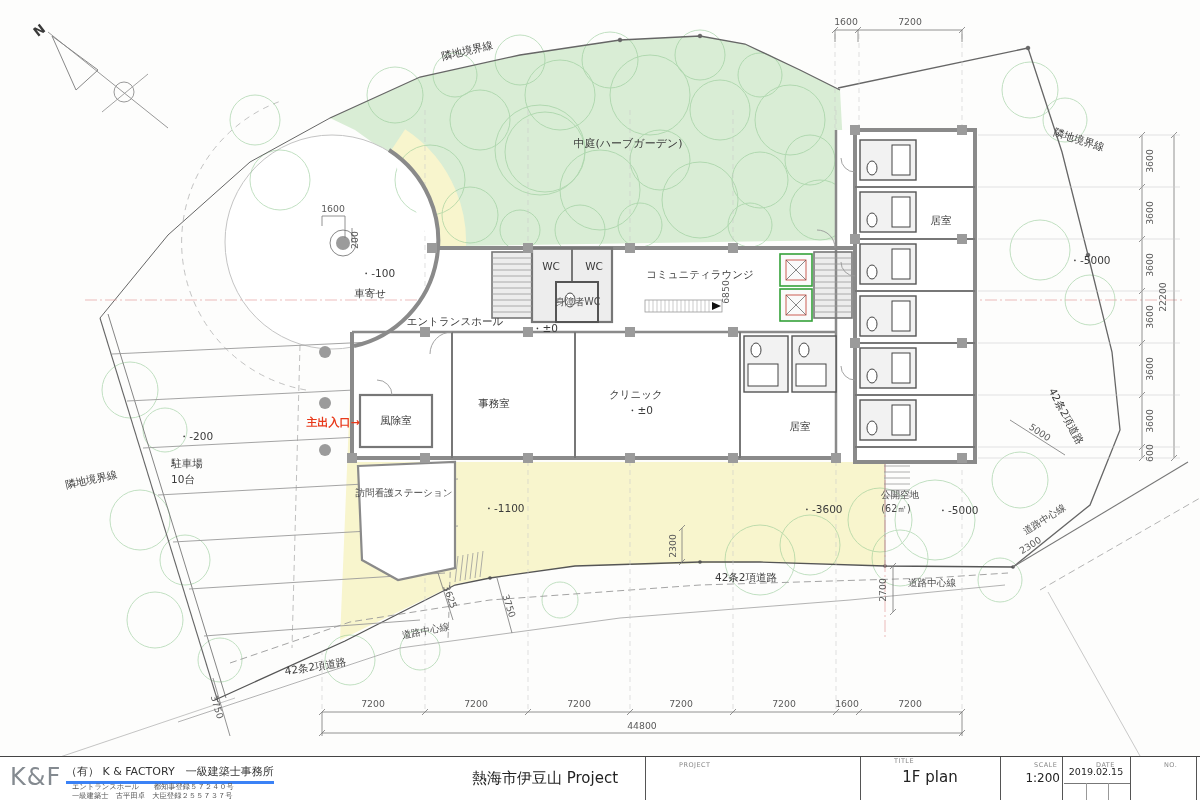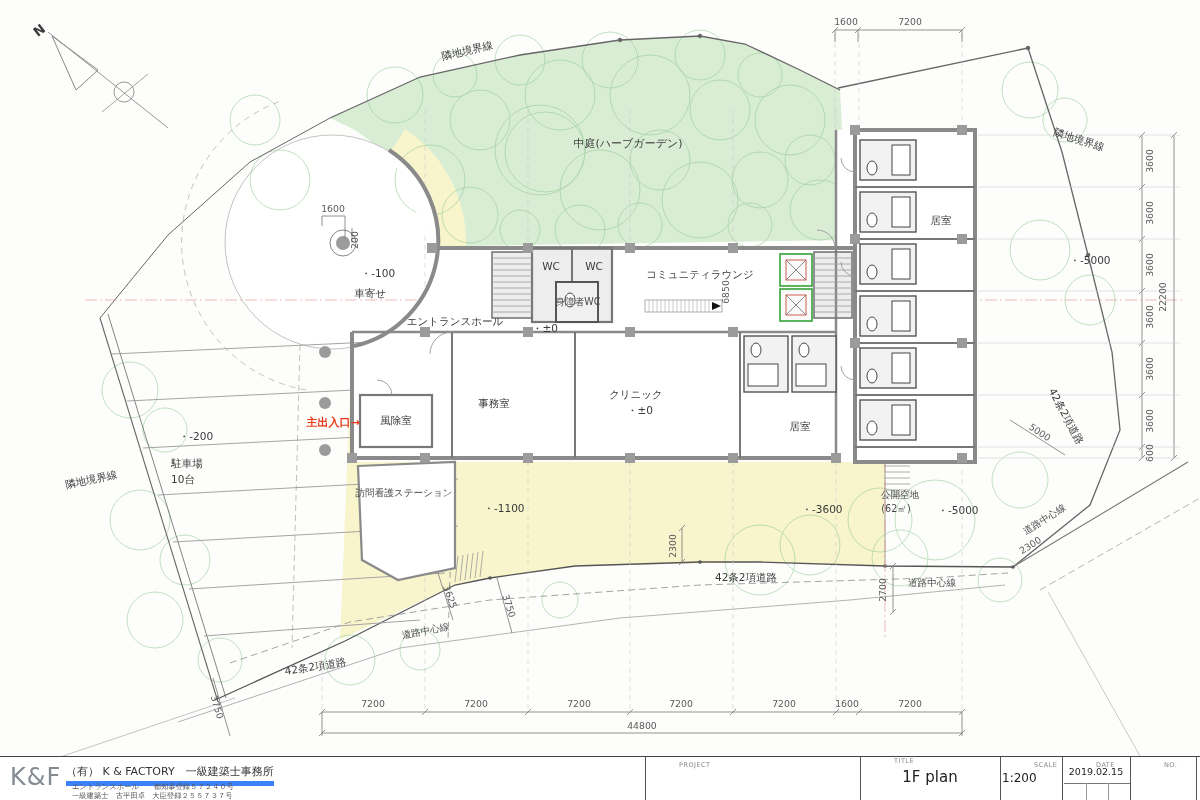--- a/index.html
+++ b/index.html
@@ -12,25 +12,25 @@
   .ts {font-size:9.3px;fill:#5a5a5a;}
   .tb {font-size:9.6px;fill:#4a4a4a;}
   .red{font-size:11px;fill:#e8391a;font-weight:bold;}
   
   #titlebar{position:absolute;left:0;top:756px;width:1200px;height:44px;background:#fff;
             border-top:1.5px solid #444;color:#333;}
   .vdiv{position:absolute;top:0;width:0;height:44px;border-left:1px solid #555;}
   .cell-label{position:absolute;font-size:6.5px;color:#888;letter-spacing:.5px;margin-left:28px;}
   #logo{position:absolute;left:10px;top:6px;font-size:24px;color:#848a90;letter-spacing:1px;}
   #firm-name{position:absolute;left:66px;top:7px;font-size:11px;color:#333;
-             border-bottom:5px solid #3b82f6;padding-bottom:2px;}
+             border-bottom:3px solid #3b82f6;padding-bottom:2px;}
   .reg{position:absolute;left:72px;font-size:7.3px;color:#555;white-space:nowrap;}
   #project-name{position:absolute;left:380px;top:12px;width:330px;text-align:center;font-size:15px;color:#222;}
   #title-value{position:absolute;left:862px;top:11px;width:136px;text-align:center;font-size:15px;color:#222;}
-  #scale-value{position:absolute;left:1002px;top:14px;width:58px;text-align:left;font-size:12px;color:#222;}
+  #scale-value{position:absolute;left:1002px;top:14px;width:58px;text-align:right;font-size:12px;color:#222;}
   #date-value{position:absolute;left:1064px;top:9px;width:64px;text-align:center;font-size:9.5px;color:#222;}
   .date-sub{position:absolute;left:1064px;top:26px;width:66px;height:0;border-top:1px solid #777;}
   .date-tick{position:absolute;top:26px;width:0;height:18px;border-left:1px solid #999;}
 </style>
 </head>
 <body>
 
 <div id="sheet">
 <svg width="1200" height="756" viewBox="0 0 1200 756">
 
@@ -485,20 +485,21 @@
   <div class="vdiv" style="left:1062px"></div>
   <div class="vdiv" style="left:1130px"></div>
   <div class="vdiv" style="left:1196px"></div>
 
   <div id="logo">K&amp;F</div>
   <div id="firm-name">（有） K &amp; FACTORY　一級建築士事務所</div>
   <div class="reg" style="top:25px">エントランスホール　　都知事登録５７２４０号</div>
   <div class="reg" style="top:34px">一級建築士　古平田卓　大臣登録２５５７３７号</div>
 
   <div class="cell-label" style="left:651px;top:4px">PROJECT</div>
+  <div id="project-name">熱海市伊豆山 Project</div>
 
   <div class="cell-label" style="left:866px;top:0">TITLE</div>
   <div id="title-value">1F plan</div>
 
   <div class="cell-label" style="left:1006px;top:4px">SCALE</div>
   <div id="scale-value">1:200</div>
 
   <div class="cell-label" style="left:1068px;top:4px">DATE</div>
   <div id="date-value">2019.02.15</div>
   <div class="date-sub"></div>

